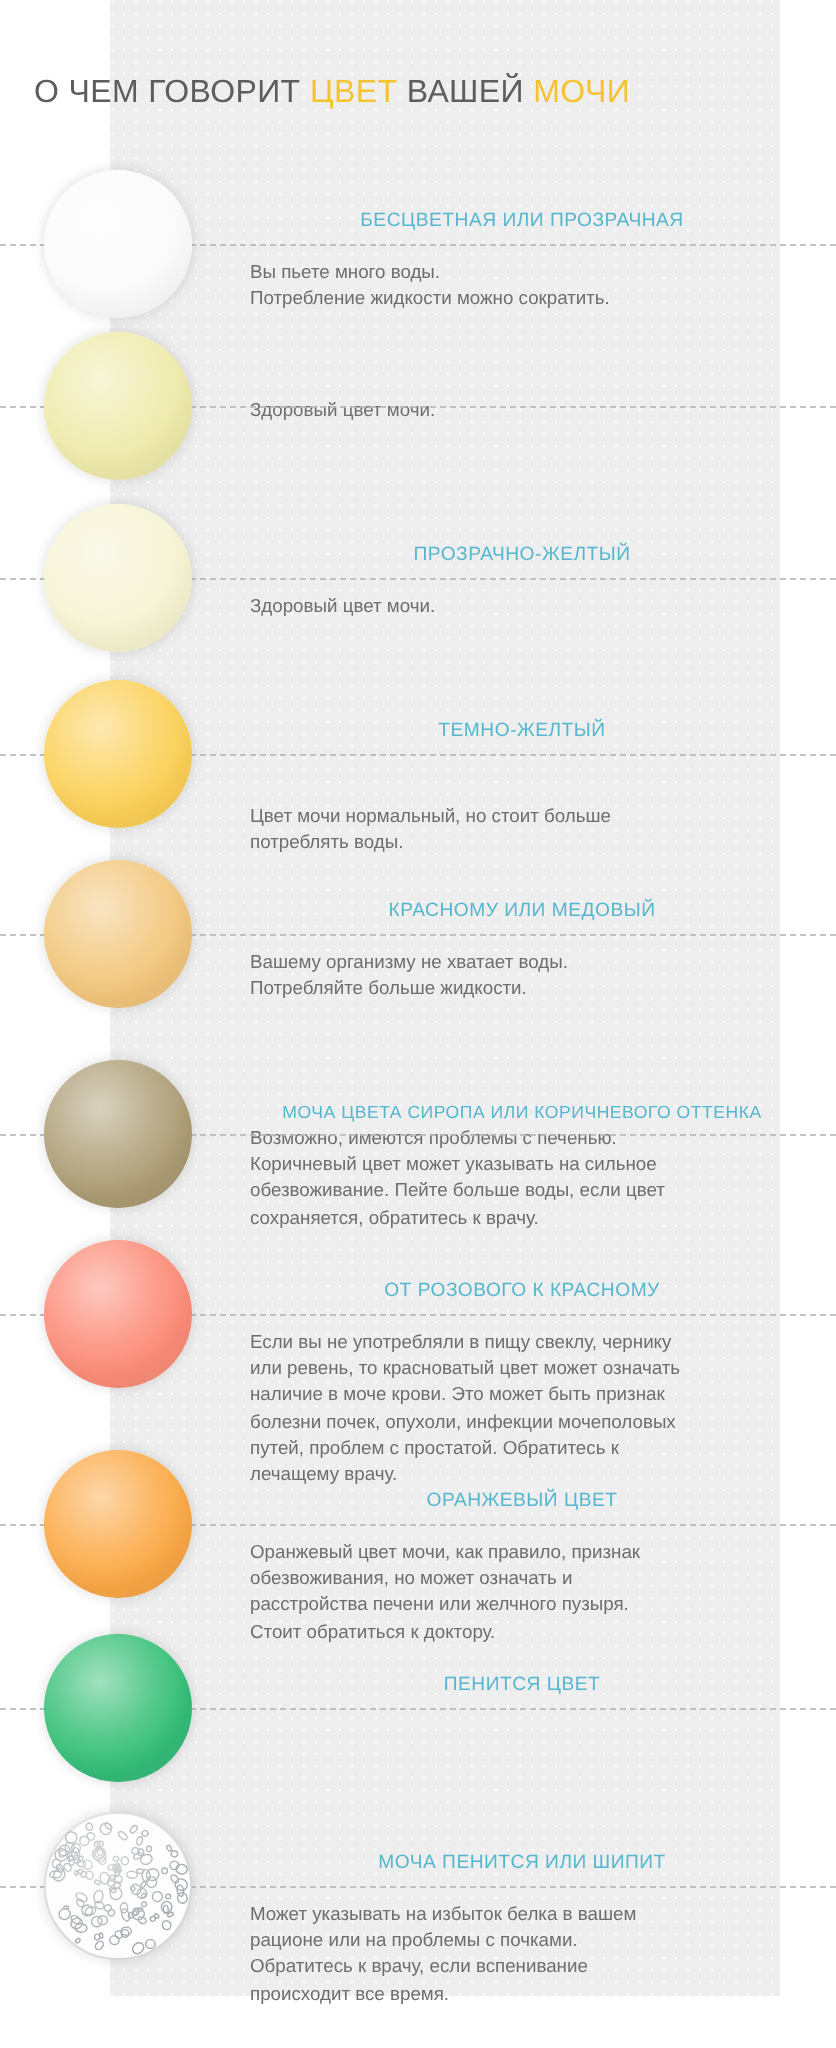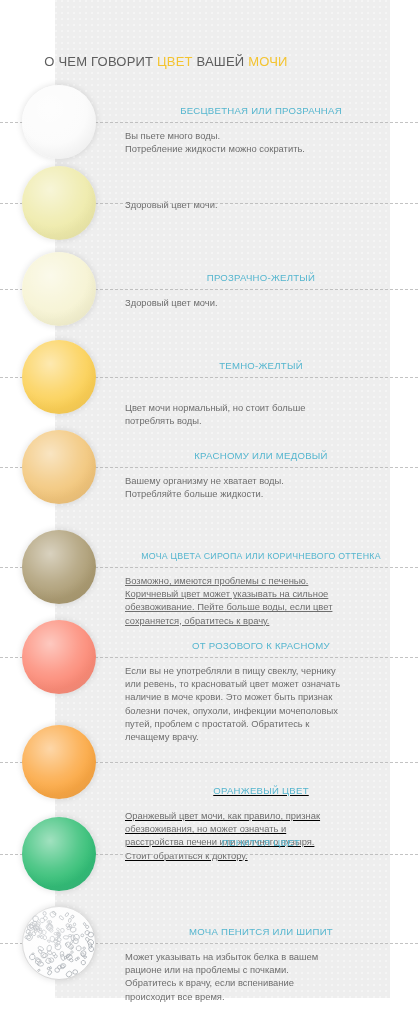--- a/index.html
+++ b/index.html
@@ -34,24 +34,24 @@
     background-image:
       radial-gradient(circle at 1px 1px, rgba(255,255,255,0.85) 0.6px, transparent 0.8px),
       radial-gradient(circle at 4px 5px, rgba(0,0,0,0.018) 0.5px, transparent 0.7px);
     background-size: 6px 6px, 7px 7px;
   }
 
   
   #title {
     position: absolute;
     left: 0;
-    top: 54px;
+    top: 38px;
     width: 332px;
     text-align: center;
-    font-size: 13px;
+    font-size: 16px;
     letter-spacing: 0.2px;
     font-weight: 400;
     color: #5d5d5d;
     white-space: nowrap;
     z-index: 6;
   }
   #title .accent { color: #f4c430; }
 
   
   .rule {
@@ -182,21 +182,21 @@
         <p class="rowbody" style="margin-top: 12px;">Вашему организму не хватает воды.
 Потребляйте больше жидкости.</p>
       </div>
       <div class="rule" style="top: 567px;"></div>
       <div class="swatch" style="top: 530px;">
         <div class="disc" style="background: radial-gradient(circle at 42% 35%, rgb(171, 155, 114) 0%, rgb(171, 155, 114) 52%, rgb(155, 141, 105) 100%);"></div>
         <div class="gloss"></div>
       </div>
       <div class="rowtext" style="top: 550px;">
         <p class="rowtitle" style="font-size: 8.8px;">МОЧА ЦВЕТА СИРОПА ИЛИ КОРИЧНЕВОГО ОТТЕНКА</p>
-        <p class="rowbody" style="margin-top: 12px; text-decoration: underline;">Возможно, имеются проблемы с печенью.
+        <p class="rowbody" style="margin-top: 0;">Возможно, имеются проблемы с печенью.
 Коричневый цвет может указывать на сильное
 обезвоживание. Пейте больше воды, если цвет
 сохраняется, обратитесь к врачу.</p>
       </div>
       <div class="rule" style="top: 657px;"></div>
       <div class="swatch" style="top: 620px;">
         <div class="disc" style="background: radial-gradient(circle at 42% 35%, rgb(252, 135, 115) 0%, rgb(252, 135, 115) 52%, rgb(224, 134, 117) 100%);"></div>
         <div class="gloss"></div>
       </div>
       <div class="rowtext" style="top: 640px;">
@@ -206,21 +206,21 @@
 наличие в моче крови. Это может быть признак
 болезни почек, опухоли, инфекции мочеполовых
 путей, проблем с простатой. Обратитесь к
 лечащему врачу.</p>
       </div>
       <div class="rule" style="top: 762px;"></div>
       <div class="swatch" style="top: 725px;">
         <div class="disc" style="background: radial-gradient(circle at 42% 35%, rgb(251, 166, 63) 0%, rgb(251, 166, 63) 52%, rgb(221, 152, 72) 100%);"></div>
         <div class="gloss"></div>
       </div>
-      <div class="rowtext" style="top: 785px; text-decoration: underline;">
+      <div class="rowtext" style="top: 745px;">
         <p class="rowtitle">ОРАНЖЕВЫЙ ЦВЕТ</p>
         <p class="rowbody" style="margin-top: 12px;">Оранжевый цвет мочи, как правило, признак
 обезвоживания, но может означать и
 расстройства печени или желчного пузыря.
 Стоит обратиться к доктору.</p>
       </div>
       <div class="rule" style="top: 854px;"></div>
       <div class="swatch" style="top: 817px;">
         <div class="disc" style="background: radial-gradient(circle at 42% 35%, rgb(47, 189, 114) 0%, rgb(47, 189, 114) 52%, rgb(55, 169, 119) 100%);"></div>
         <div class="gloss"></div>

